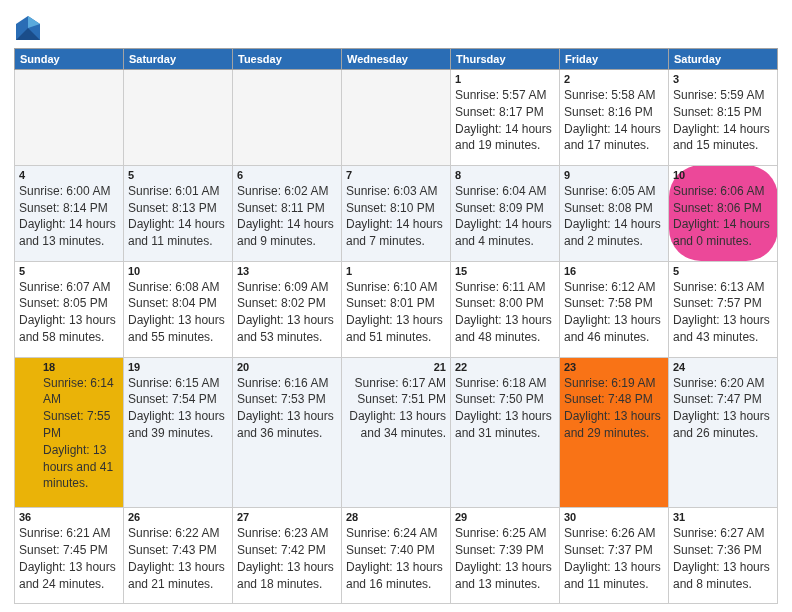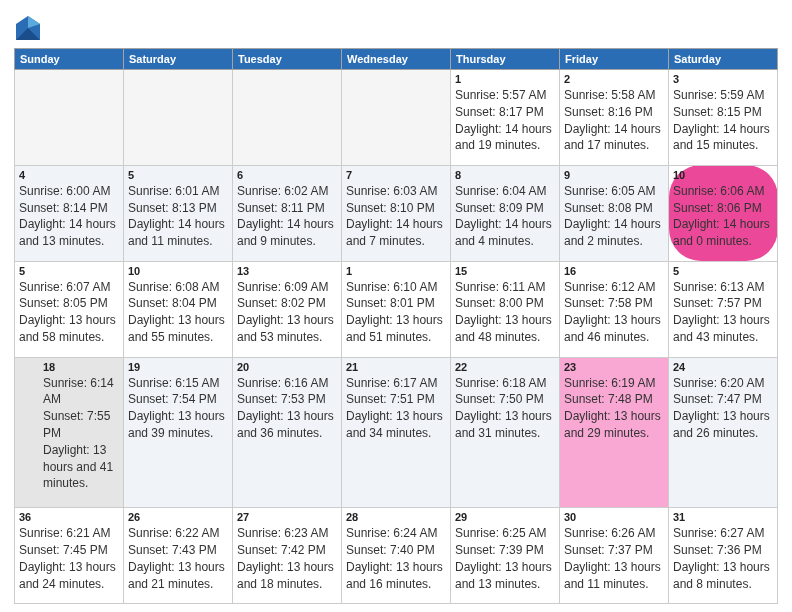--- a/index.html
+++ b/index.html
@@ -216,41 +216,41 @@
           <td>
             <span class="day-number">16</span>
             <div class="day-info">Sunrise: 6:12 AM<br>Sunset: 7:58 PM<br>Daylight: 13 hours and 46 minutes.</div>
           </td>
           <td>
             <span class="day-number">5</span>
             <div class="day-info">Sunrise: 6:13 AM<br>Sunset: 7:57 PM<br>Daylight: 13 hours and 43 minutes.</div>
           </td>
         </tr>
         <tr>
-          <td style="background: #e5e5e5; padding-left: 28px;">
+          <td style="background: #eab308; padding-left: 28px;">
             <span class="day-number">18</span>
             <div class="day-info">Sunrise: 6:14 AM<br>Sunset: 7:55 PM<br>Daylight: 13 hours and 41 minutes.</div>
           </td>
           <td style="background: rgb(240, 244, 249);">
             <span class="day-number">19</span>
             <div class="day-info">Sunrise: 6:15 AM<br>Sunset: 7:54 PM<br>Daylight: 13 hours and 39 minutes.</div>
           </td>
           <td style="background: rgb(240, 244, 249); margin-left: 41px;">
             <span class="day-number">20</span>
             <div class="day-info">Sunrise: 6:16 AM<br>Sunset: 7:53 PM<br>Daylight: 13 hours and 36 minutes.</div>
           </td>
-          <td style="background: rgb(240, 244, 249);">
+          <td style="background: rgb(240, 244, 249); text-align: right;">
             <span class="day-number">21</span>
             <div class="day-info">Sunrise: 6:17 AM<br>Sunset: 7:51 PM<br>Daylight: 13 hours and 34 minutes.</div>
           </td>
           <td style="background: rgb(240, 244, 249); margin-left: 36px;">
             <span class="day-number">22</span>
             <div class="day-info">Sunrise: 6:18 AM<br>Sunset: 7:50 PM<br>Daylight: 13 hours and 31 minutes.</div>
           </td>
-          <td style="background: #f9a8d4;">
+          <td style="background: #f97316;">
             <span class="day-number">23</span>
             <div class="day-info">Sunrise: 6:19 AM<br>Sunset: 7:48 PM<br>Daylight: 13 hours and 29 minutes.</div>
           </td>
           <td style="background: rgb(240, 244, 249);">
             <span class="day-number">24</span>
             <div class="day-info">Sunrise: 6:20 AM<br>Sunset: 7:47 PM<br>Daylight: 13 hours and 26 minutes.</div>
           </td>
         </tr>
         <tr>
           <td>

